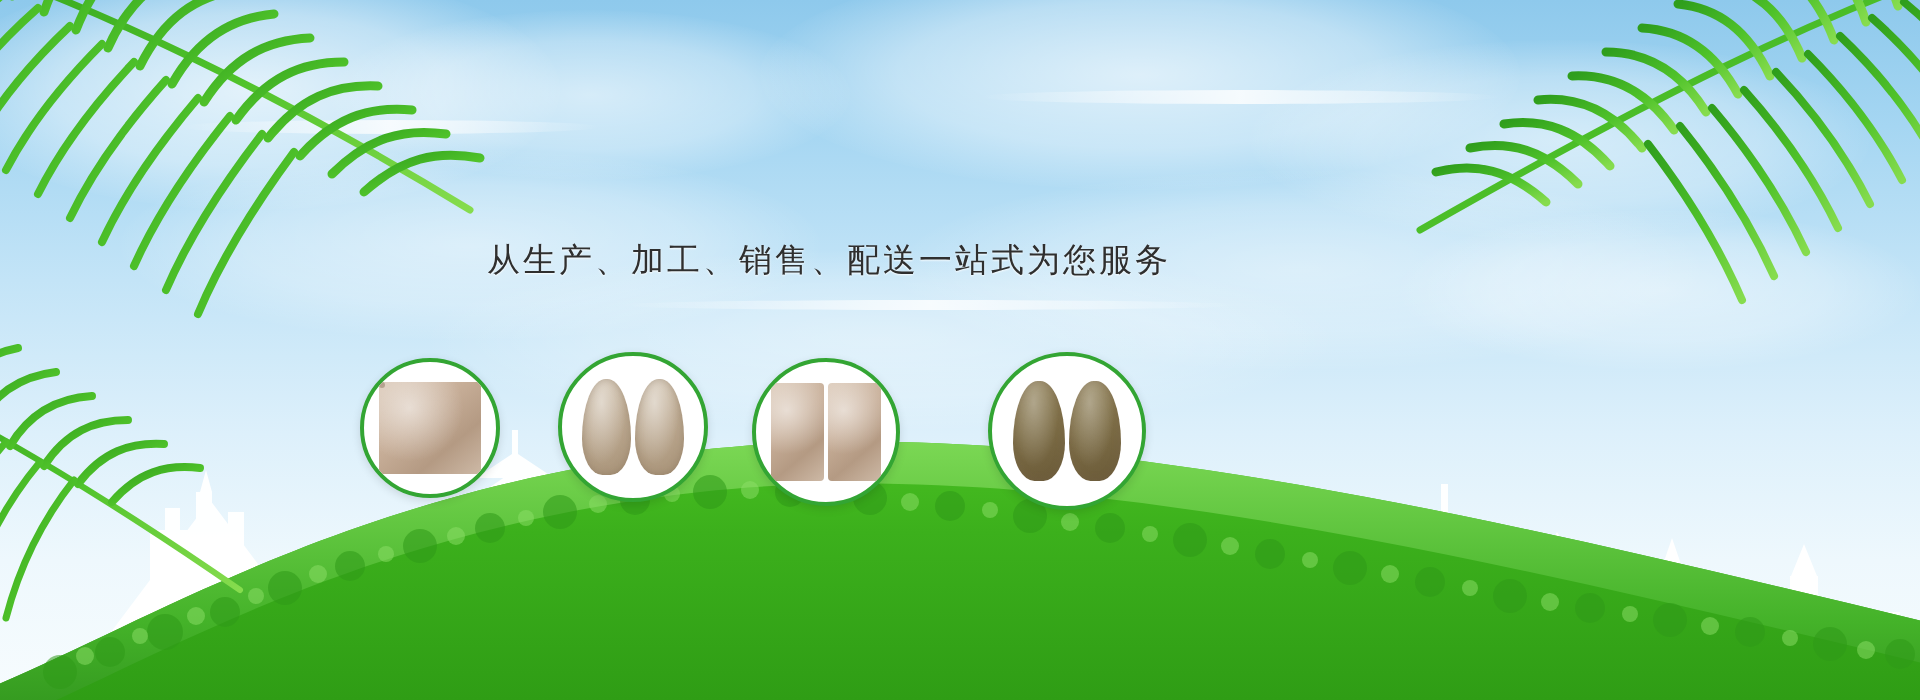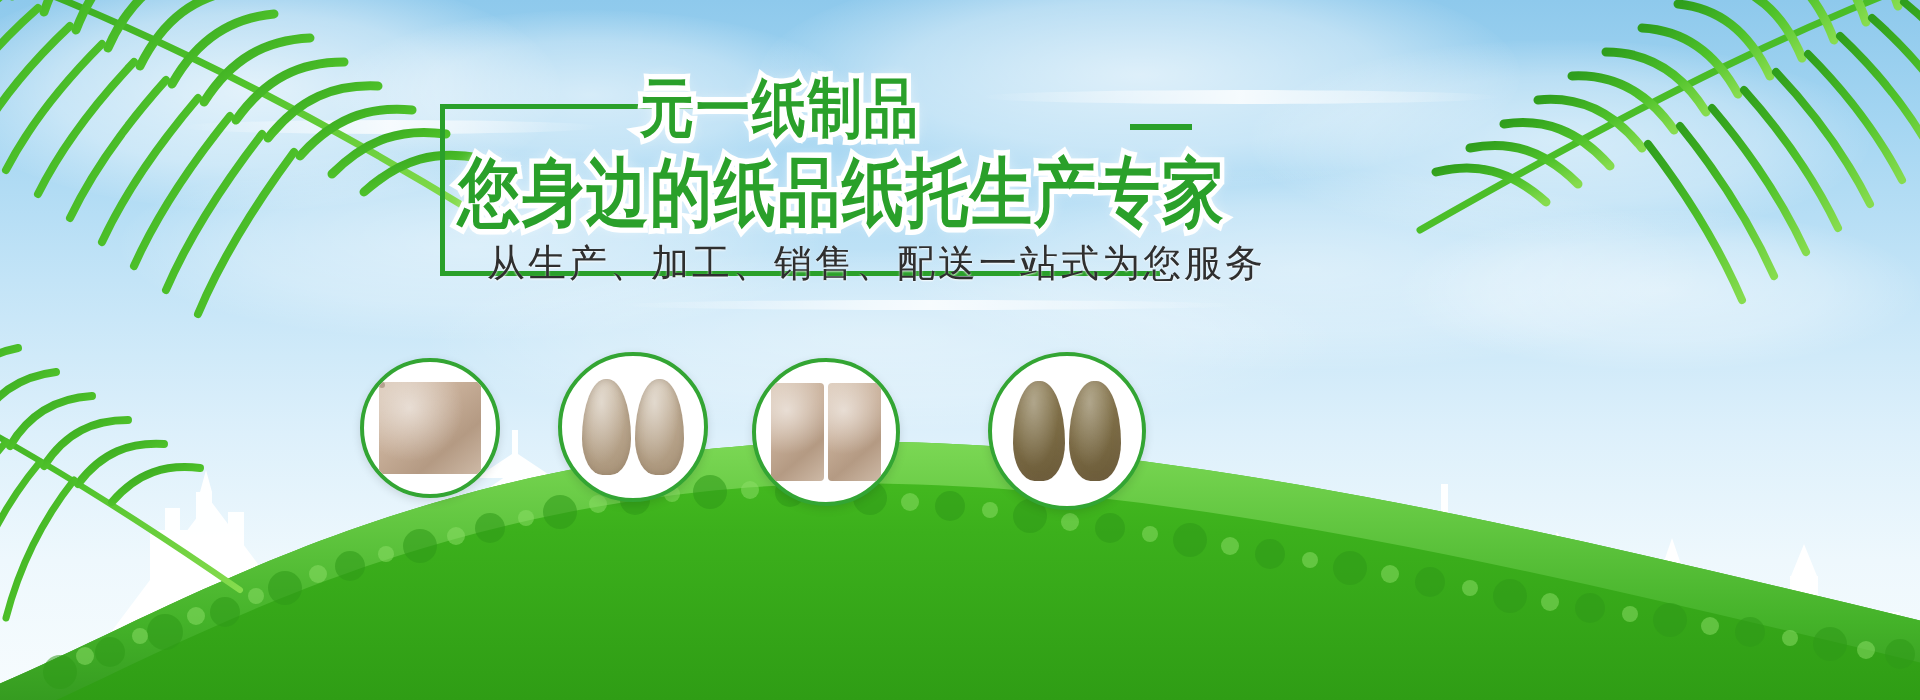--- a/index.html
+++ b/index.html
@@ -96,21 +96,21 @@
   
   .dash {
     position:absolute; height:6px; background:#2aa02a; top:20px;
   }
   .dash-right { left:690px; width:62px; }
 
   #subtitle {
     position:absolute;
     left:487px; top:238px;
     width:700px;
-    font-size:38px;
+    font-size:33px;
     color:#2f2f2f;
     letter-spacing:3px;
     white-space:nowrap;
     text-shadow:0 1px 2px rgba(255,255,255,.9);
   }
 
   
   .prod {
     position:absolute;
     border-radius:50%;
@@ -423,29 +423,20 @@
         <path d="M74 58 C 44 84 16 118 0 160"></path>
         <path d="M108 76 C 78 104 52 142 36 186"></path>
         <path d="M142 94 C 112 126 86 166 70 212"></path>
         <path d="M176 112 C 146 146 120 188 106 238"></path>
         <path d="M210 132 C 180 168 154 212 140 264"></path>
         <path d="M244 150 C 214 188 190 234 176 288"></path>
       </g>
     </g>
   </svg>
 
-  <div id="headline">
-    <span class="frame-border fb-top-left"></span>
-    <span class="frame-border fb-left"></span>
-    <span class="frame-border fb-bottom"></span>
-    <span class="dash dash-right"></span>
-
-    <div class="title-line1">元一纸制品</div>
-    <div class="title-line2">您身边的纸品纸托生产专家</div>
-  </div>
 
   <div id="subtitle">从生产、加工、销售、配送一站式为您服务</div>
 
   <div class="prod" id="p1">
     <div class="prod-inner">
       <div class="pulp"></div>
       <div class="pulp-lines">
         <i style="left:6%;  top:14%; width:88%; height:3px;"></i>
         <i style="left:6%;  top:48%; width:88%; height:3px;"></i>
         <i style="left:6%;  top:82%; width:88%; height:3px;"></i>

